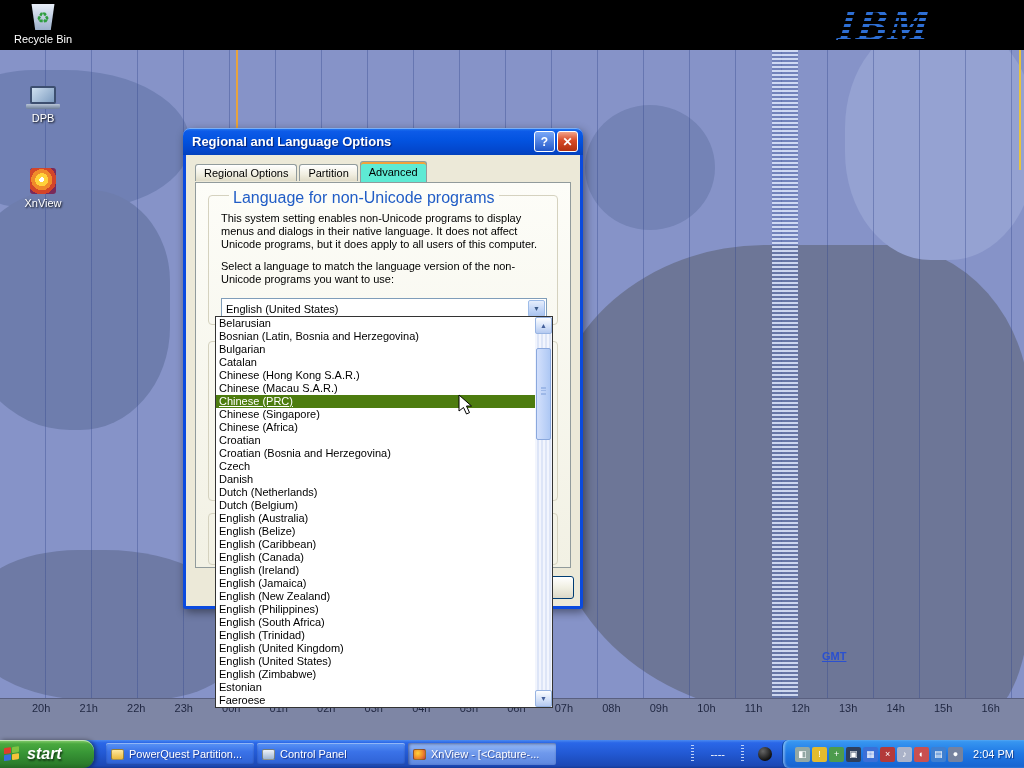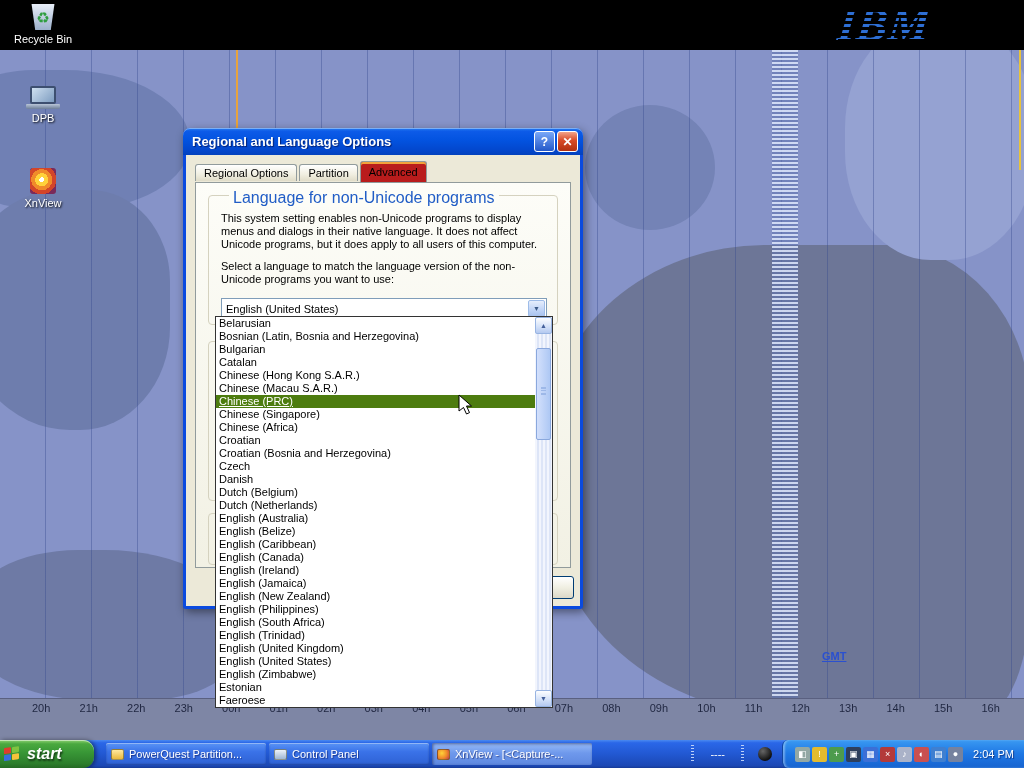--- a/index.html
+++ b/index.html
@@ -45,21 +45,21 @@
   .dialog { position:absolute; left:183px; top:128px; width:400px; height:481px; z-index:10; background:#0a4adf; border-radius:8px 8px 3px 3px; box-shadow:2px 3px 10px rgba(0,0,0,0.45); }
   .titlebar { height:27px; border-radius:7px 7px 0 0; background:linear-gradient(180deg,#2a80f2 0%, #0d5be8 12%, #0353e0 45%, #0347cd 82%, #0341bd 100%); box-shadow:inset 0 1px 0 rgba(255,255,255,0.4); display:flex; align-items:center; padding:0 5px 0 9px; }
   .dlg-title { flex:1; color:#fff; font-weight:bold; font-size:13px; text-shadow:1px 1px 1px rgba(0,20,90,0.8); white-space:nowrap; overflow:hidden; }
   .tb-btn { width:21px; height:21px; border-radius:3px; border:1px solid #fff; display:flex; align-items:center; justify-content:center; color:#fff; font-weight:bold; font-size:12px; margin-left:2px; flex:none; }
   .help-btn { background:linear-gradient(180deg,#7aa8f8,#2358c8); }
   .close-btn { background:linear-gradient(180deg,#f2a48a,#d84a26 45%,#b03010); }
   .dialog-body { position:absolute; left:3px; right:3px; top:27px; bottom:3px; background:#ECE9D8; }
 
   .tabs { position:absolute; left:9px; top:6px; display:flex; align-items:flex-end; z-index:3; }
   .tab { height:17px; line-height:15px; padding:1px 8px 0; font-size:11px; color:#000; background:linear-gradient(180deg,#fff,#f0eee0 60%,#e0dcc8); border:1px solid #919B9C; border-bottom:none; border-radius:3px 3px 0 0; margin-right:2px; }
-  .tab.selected { height:21px; line-height:18px; margin-bottom:-1px; background:#b91c1c; box-shadow:inset 0 2px 0 0 #f2a23c; position:relative; z-index:4; }
+  .tab.selected { height:21px; line-height:18px; margin-bottom:-1px; background:#5eead4; box-shadow:inset 0 2px 0 0 #f2a23c; position:relative; z-index:4; }
   .tab-page { position:absolute; left:9px; right:9px; top:27px; bottom:38px; background:linear-gradient(180deg,#fdfdf8,#f2f1e4); border:1px solid #919B9C; z-index:1; }
 
   .groupbox { position:absolute; border:1px solid #d5d2bf; border-radius:4px; }
   .group1 { left:12px; right:12px; top:12px; height:130px; }
   .group2 { left:12px; right:12px; top:158px; height:160px; }
   .group3 { left:12px; right:12px; top:330px; height:52px; }
   .gb-caption { position:absolute; top:-7px; left:20px; padding:0 4px; font-size:16px; color:#215dc6; background:#fdfdf7; }
   .gb-text { position:absolute; left:12px; right:14px; font-size:11px; line-height:13px; color:#000; }
   .t1 { top:16px; }
   .t2 { top:64px; }
@@ -85,21 +85,21 @@
   .cursor { position:absolute; left:458px; top:394px; z-index:99; }
 
   
   .taskbar { position:absolute; left:0; bottom:0; width:1024px; height:28px; z-index:30; display:flex; align-items:stretch; background:linear-gradient(180deg,#4a8af0 0%,#2a67e8 10%,#2258d2 50%,#1c48b4 92%,#163a96 100%); }
   .start-btn { width:94px; flex:none; border-radius:0 11px 11px 0; background:linear-gradient(180deg,#8ed072 0%,#4aa93f 14%,#389636 45%,#2c7d2b 85%,#256a24 100%); display:flex; align-items:center; gap:6px; padding-left:4px; box-shadow:2px 0 4px rgba(0,0,0,0.45), inset 0 1px 0 rgba(255,255,255,0.5); }
   .start-flag { width:17px; height:15px; display:grid; grid-template-columns:7px 7px; grid-template-rows:6px 6px; gap:1px; transform:skewY(-8deg); }
   .start-flag i { border-radius:1px; }
   .flag-r { background:#e03c2e; } .flag-g { background:#7ec440; } .flag-b { background:#3a6fe0; } .flag-y { background:#f7c23a; }
   .start-label { color:#fff; font-style:italic; font-weight:bold; font-size:16px; text-shadow:1px 2px 2px rgba(0,0,0,0.6); }
   .task-buttons { display:flex; align-items:center; gap:3px; padding-left:12px; }
-  .task-btn { width:160px; height:22px; border-radius:2px; background:linear-gradient(180deg,#5a94f6,#3a72e8 40%,#2e61d4); box-shadow:inset 0 1px 0 rgba(255,255,255,0.35), inset 0 -1px 2px rgba(0,0,30,0.3); display:flex; align-items:center; gap:5px; padding:0 5px; color:#fff; font-size:11px; }
+  .task-btn { width:148px; height:22px; border-radius:2px; background:linear-gradient(180deg,#5a94f6,#3a72e8 40%,#2e61d4); box-shadow:inset 0 1px 0 rgba(255,255,255,0.35), inset 0 -1px 2px rgba(0,0,30,0.3); display:flex; align-items:center; gap:5px; padding:0 5px; color:#fff; font-size:11px; }
   .task-btn.selected { background:linear-gradient(180deg,#97bbf8,#6f99ec 45%,#5e88e0); box-shadow:inset 1px 1px 3px rgba(0,0,40,0.45); }
   .task-btn .tb-icon { width:13px; height:11px; flex:none; border-radius:2px; border:1px solid rgba(60,60,30,0.5); }
   .task-btn .lbl { white-space:nowrap; overflow:hidden; text-overflow:ellipsis; text-shadow:1px 1px 1px rgba(0,0,60,0.5); }
   .grip { width:3px; margin:5px 4px; background:repeating-linear-gradient(180deg,#bcd0f8 0 1px, transparent 1px 3px); }
   .tb-spacer { flex:1; }
   .tb-text { display:flex; align-items:center; color:#fff; font-size:11px; padding:0 12px; }
   .tb-darkseg { display:flex; align-items:center; justify-content:center; width:34px; }
   .dark-icon { width:14px; height:14px; border-radius:50%; background:radial-gradient(circle at 35% 30%, #666, #111 70%); }
   .tray { display:flex; align-items:center; gap:2px; padding:0 10px 0 12px; height:28px; background:linear-gradient(180deg,#3a9af2 0%,#1e77e4 50%,#1763cf 100%); border-left:1px solid #1247a0; box-shadow:inset 2px 0 2px rgba(255,255,255,0.35); border-radius:6px 0 0 6px; }
   .tray-icon { width:15px; height:15px; border-radius:2px; display:flex; align-items:center; justify-content:center; font-size:9px; line-height:9px; color:#fff; flex:none; }
@@ -219,22 +219,22 @@
         <div class="dd-item">Catalan</div>
         <div class="dd-item">Chinese (Hong Kong S.A.R.)</div>
         <div class="dd-item">Chinese (Macau S.A.R.)</div>
         <div class="dd-item selected">Chinese (PRC)</div>
         <div class="dd-item">Chinese (Singapore)</div>
         <div class="dd-item">Chinese (Africa)</div>
         <div class="dd-item">Croatian</div>
         <div class="dd-item">Croatian (Bosnia and Herzegovina)</div>
         <div class="dd-item">Czech</div>
         <div class="dd-item">Danish</div>
+        <div class="dd-item">Dutch (Netherlands)</div>
         <div class="dd-item">Dutch (Belgium)</div>
-        <div class="dd-item">Dutch (Netherlands)</div>
         <div class="dd-item">English (Australia)</div>
         <div class="dd-item">English (Belize)</div>
         <div class="dd-item">English (Caribbean)</div>
         <div class="dd-item">English (Canada)</div>
         <div class="dd-item">English (Ireland)</div>
         <div class="dd-item">English (Jamaica)</div>
         <div class="dd-item">English (New Zealand)</div>
         <div class="dd-item">English (Philippines)</div>
         <div class="dd-item">English (South Africa)</div>
         <div class="dd-item">English (Trinidad)</div>

